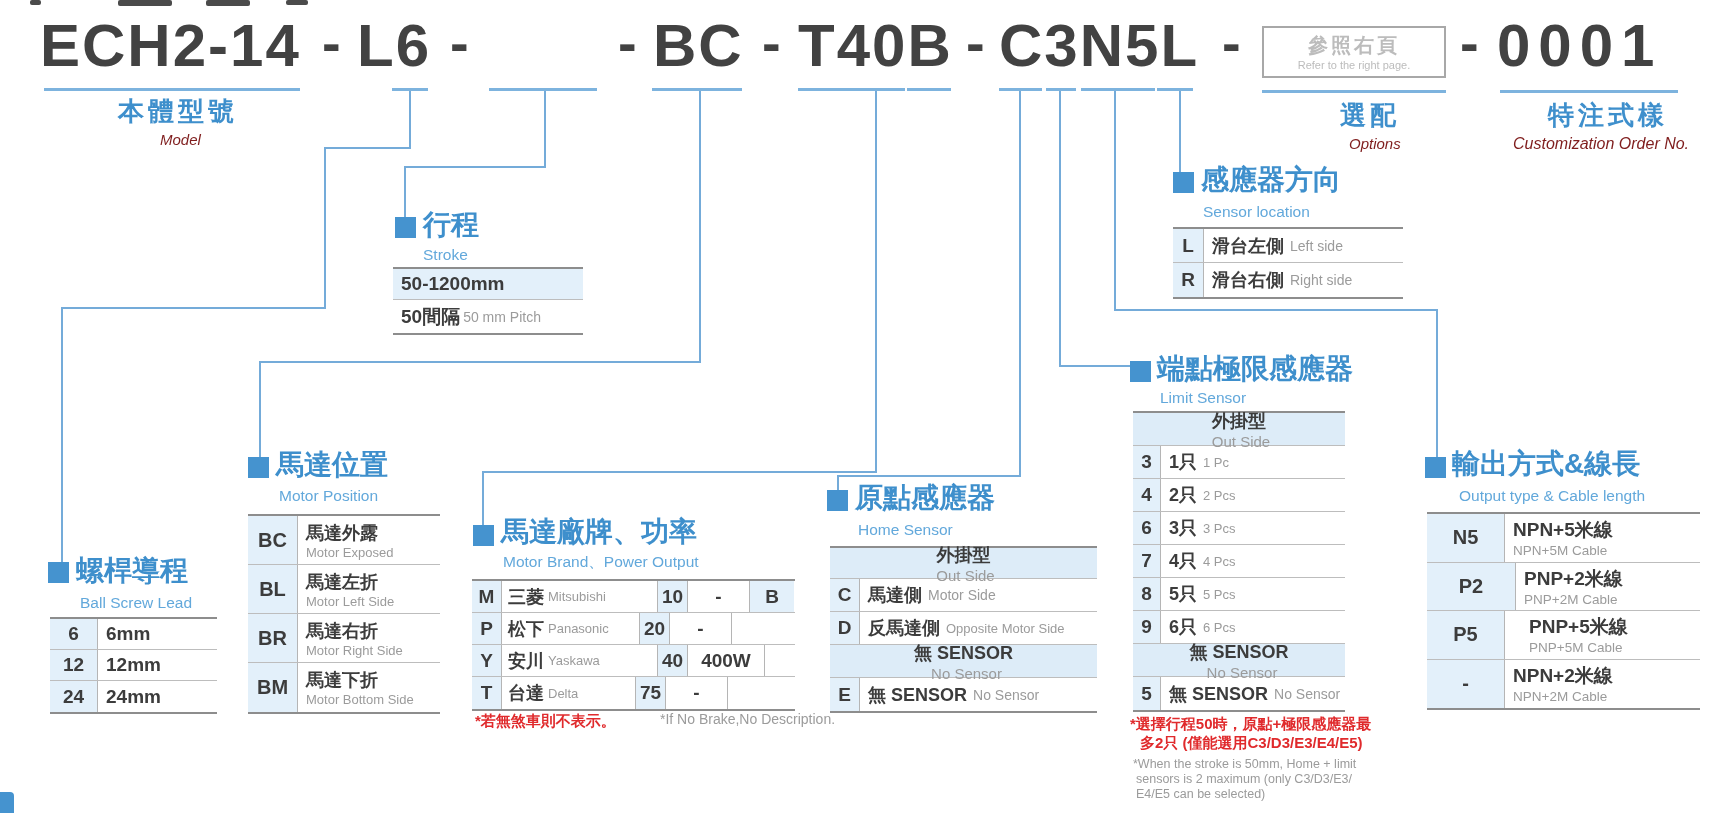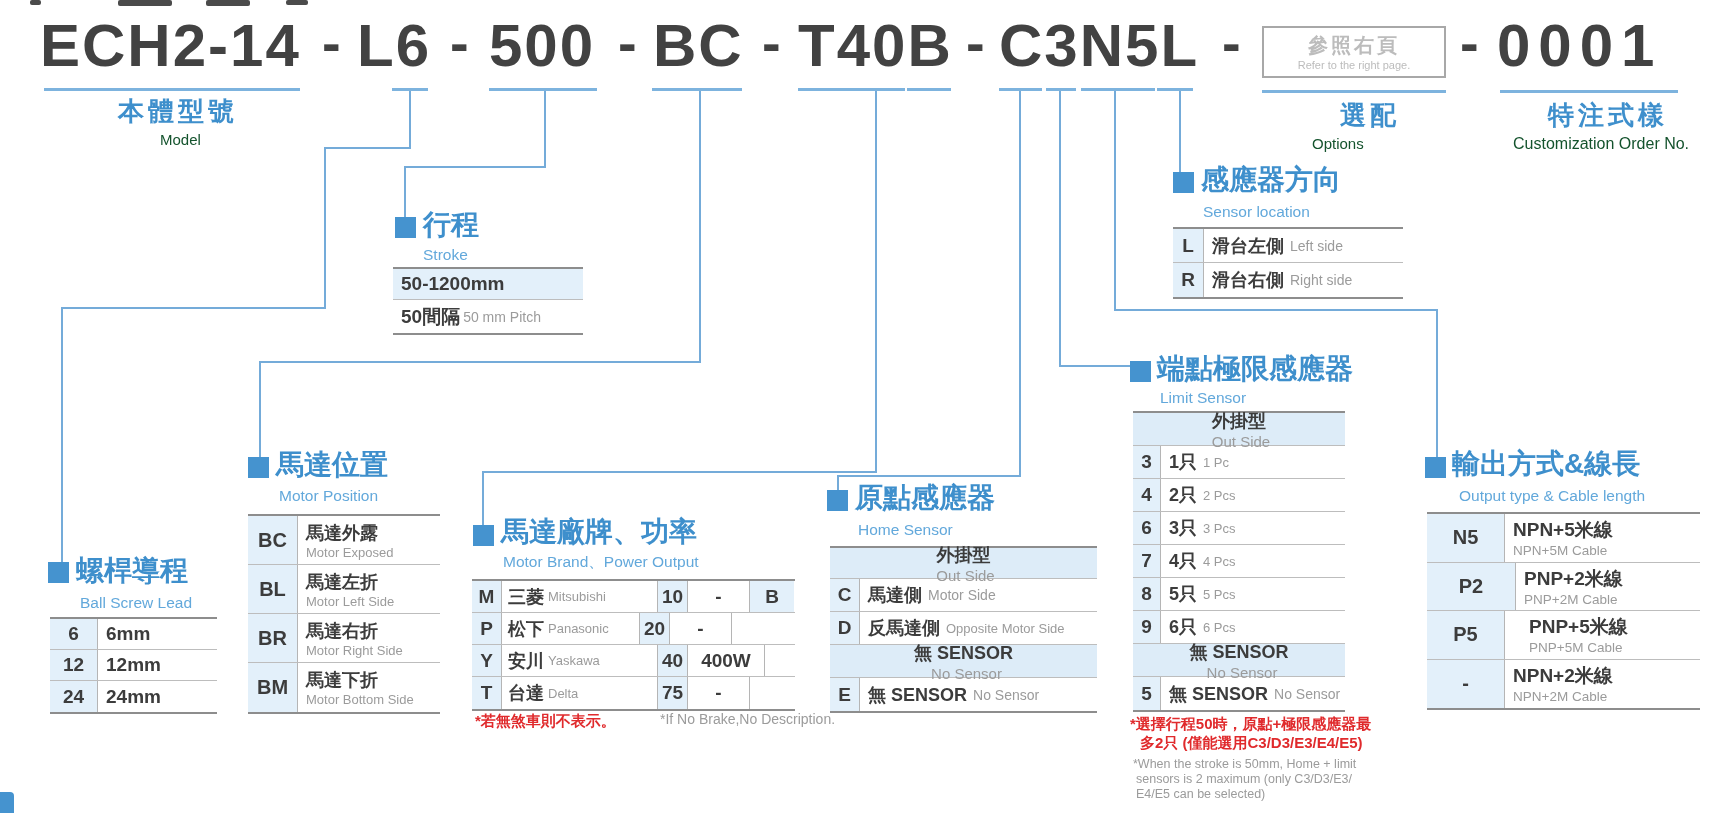--- a/index.html
+++ b/index.html
@@ -9,21 +9,21 @@
   
   .model-seg{position:absolute;top:14px;font-size:60px;font-weight:bold;color:#424242;
              letter-spacing:2px;white-space:nowrap;line-height:1.05;}
   .model-hyphen{position:absolute;top:14px;font-size:56px;font-weight:bold;color:#424242;line-height:1.05;}
   .useg{position:absolute;top:88px;height:3px;background:#7db3de;}
   .ref-box{position:absolute;left:1262px;top:26px;width:184px;height:52px;border:2px solid #a8a8a8;
            box-sizing:border-box;text-align:center;}
   .ref-zh{display:block;margin-top:4px;font-size:20px;letter-spacing:3px;color:#bcbcbc;font-weight:bold;}
   .ref-en{display:block;font-size:11px;color:#bcbcbc;}
   .hlbl-zh{position:absolute;font-size:26px;font-weight:bold;color:#3e8fcc;letter-spacing:4px;white-space:nowrap;}
-  .hlbl-en{position:absolute;font-size:15px;color:#14532d;white-space:nowrap;}
+  .hlbl-en{position:absolute;font-size:15px;color:#7f1d1d;white-space:nowrap;font-style:italic;}
   
   .sq{position:absolute;width:21px;height:21px;background:#4593cf;}
   .stitle{position:absolute;font-size:28px;font-weight:bold;color:#3e8fcc;white-space:nowrap;line-height:1.1;}
   .ssub{position:absolute;font-size:15.5px;color:#62a8db;white-space:nowrap;}
   
   .tbl{position:absolute;border-top:2px solid #8d8d8d;border-bottom:2px solid #8d8d8d;box-sizing:border-box;}
   .trow{display:flex;align-items:center;border-bottom:1px solid #bdbdbd;box-sizing:border-box;}
   .tbl .trow:last-child{border-bottom:none;}
   .code-cell{background:#e3f0fa;display:flex;align-items:center;justify-content:center;
              font-weight:bold;color:#3c3c3c;border-right:1px solid #b5b5b5;align-self:stretch;
@@ -58,21 +58,20 @@
     <rect x="30" y="0" width="11" height="5" rx="2" fill="#4b4b4b"></rect>
     <rect x="118" y="0" width="54" height="6" rx="2" fill="#4b4b4b"></rect>
     <rect x="206" y="0" width="44" height="6" rx="2" fill="#4b4b4b"></rect>
     <rect x="286" y="0" width="22" height="5" rx="2" fill="#4b4b4b"></rect>
   </svg>
 
   <div class="model-seg" style="left:40px;">ECH2-14</div>
   <div class="model-hyphen" style="left:322px;">-</div>
   <div class="model-seg" style="left:357px;">L6</div>
   <div class="model-hyphen" style="left:450px;">-</div>
-  <div class="model-seg" style="left:489px;">500</div>
   <div class="model-hyphen" style="left:618px;">-</div>
   <div class="model-seg" style="left:653px;">BC</div>
   <div class="model-hyphen" style="left:762px;">-</div>
   <div class="model-seg" style="left:798px;">T40B</div>
   <div class="model-hyphen" style="left:966px;">-</div>
   <div class="model-seg" style="left:999px;">C3N5L</div>
   <div class="model-hyphen" style="left:1222px;">-</div>
 
   <div class="ref-box">
     <span class="ref-zh">參照右頁</span>
@@ -91,21 +90,21 @@
   <div class="useg" style="left:999px;width:43px;"></div>
   <div class="useg" style="left:1046px;width:30px;"></div>
   <div class="useg" style="left:1081px;width:74px;"></div>
   <div class="useg" style="left:1157px;width:36px;"></div>
   <div class="useg" style="left:1262px;width:184px;top:90px;"></div>
   <div class="useg" style="left:1500px;width:178px;top:90px;"></div>
 
   <div class="hlbl-zh" style="left:118px;top:94px;">本體型號</div>
   <div class="hlbl-en" style="left:160px;top:131px;">Model</div>
   <div class="hlbl-zh" style="left:1340px;top:98px;">選配</div>
-  <div class="hlbl-en" style="left:1312px;top:135px;">Options</div>
+  <div class="hlbl-en" style="left:1349px;top:135px;">Options</div>
   <div class="hlbl-zh" style="left:1548px;top:98px;">特注式樣</div>
   <div class="hlbl-en" style="left:1513px;top:135px;font-size:16px;">Customization Order No.</div>
 
   <div class="sq" style="left:48px;top:562px;"></div>
   <div class="stitle" style="left:76px;top:556px;">螺桿導程</div>
   <div class="ssub" style="left:80px;top:594px;">Ball Screw Lead</div>
   <div class="tbl" style="left:50px;top:617px;width:167px;">
     <div class="trow" style="height:31px;">
       <div class="code-cell" style="width:48px;">6</div>
       <div class="val-cell">
@@ -206,21 +205,21 @@
       <div class="cell-mid" style="width:156px;justify-content:flex-start;padding-left:6px;">
         <span class="zh">安川</span>
         <span class="en" style="margin-left:4px;">Yaskawa</span>
       </div>
       <div class="code-cell" style="width:30px;">40</div>
       <div class="cell-mid zh big" style="width:77px;">400W</div>
       <div class="cell-mid zh big" style="width:44px;border-right:none;"></div>
     </div>
     <div class="trow" style="height:32px;">
       <div class="code-cell" style="width:30px;">T</div>
-      <div class="cell-mid" style="width:156px;justify-content:flex-start;padding-left:6px;">
+      <div class="cell-mid" style="width:134px;justify-content:flex-start;padding-left:6px;">
         <span class="zh">台達</span>
         <span class="en" style="margin-left:4px;">Delta</span>
       </div>
       <div class="code-cell" style="width:30px;">75</div>
       <div class="cell-mid zh big" style="width:62px;">-</div>
       <div class="cell-mid zh big" style="width:44px;border-right:none;"></div>
     </div>
   </div>
   <div class="fn-red" style="left:475px;top:711px;">*若無煞車則不表示。</div>
   <div class="fn-gray" style="left:660px;top:712px;font-size:14px;">*If No Brake,No Description.</div>

